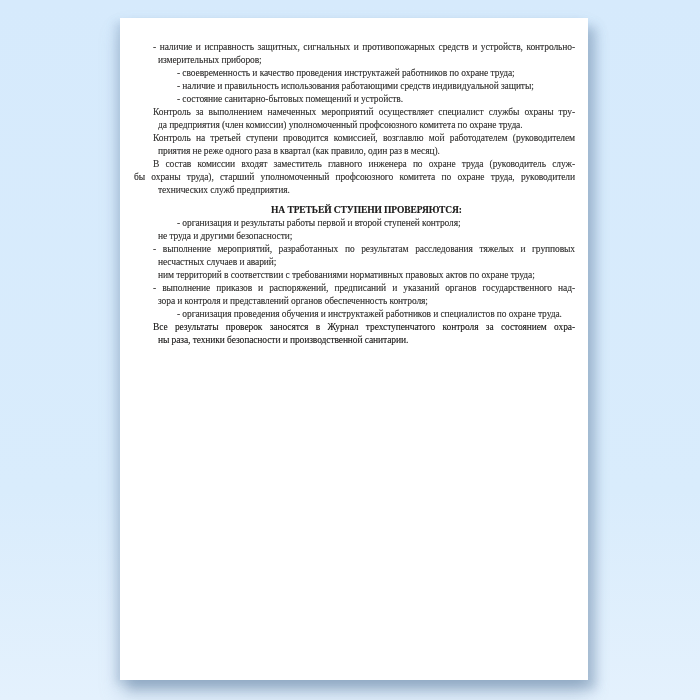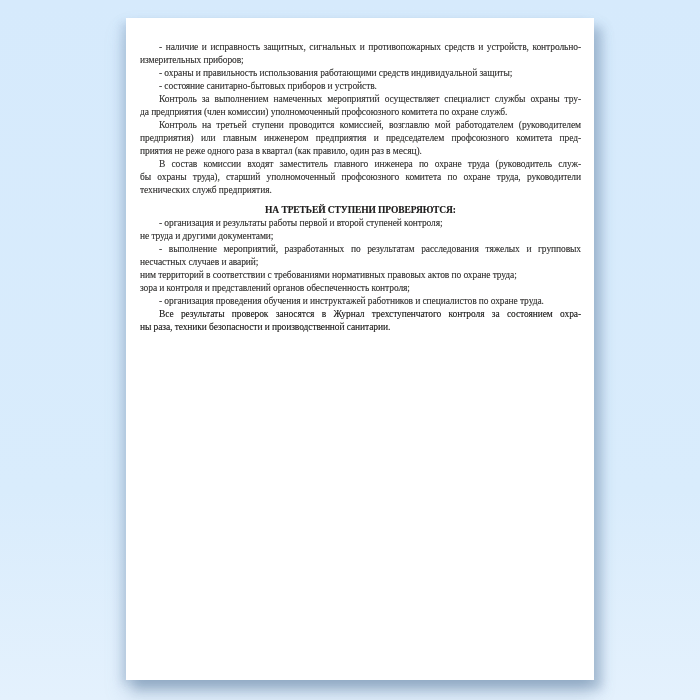--- a/index.html
+++ b/index.html
@@ -8,21 +8,21 @@
     overflow: hidden;
     font-family: "Liberation Serif", "DejaVu Serif", serif;
   }
   .scene {
     position: relative;
     width: 700px; height: 700px;
     background: linear-gradient(to bottom, var(--bg-top, #d6eafc) 0%, var(--bg-mid, #d9ecfc) 70%, var(--bg-bottom, #e4f1fd) 100%);
   }
   .sheet {
     position: absolute;
-    left: 126px; top: 18px;
+    left: 120px; top: 18px;
     width: 468px; height: 662px;
     background: var(--sheet, #ffffff);
     box-shadow:
       8px 9px 10px rgba(115, 145, 175, 0.45),
       -5px 4px 8px rgba(125, 155, 185, 0.28),
       0 14px 18px rgba(120, 150, 180, 0.35);
     padding-left: 43px;
   }
   .doc-content {
     position: absolute;
@@ -32,21 +32,21 @@
     font-size: 9.5px;
     line-height: 13px;
     letter-spacing: -0.1px;
     text-shadow: 0 0 0.5px rgba(70, 64, 58, 0.55);
   }
   .line {
     text-align: justify;
     text-align-last: justify;
   }
   .line.first { text-indent: 19px; }
-  .line.last  { text-align-last: left; }
+  .line.last  { text-align-last: left; margin-left: 24px; }
   .section-heading { margin-top: 7px; }
   .section-heading .line {
     text-align: right;
     text-align-last: center;
     text-indent: 0;
     font-weight: bold;
     color: #1f1f1f;
   }
   .emphasis-paragraph .line {
     font-weight: normal;
@@ -57,56 +57,59 @@
 <body>
 
 <div class="scene">
   <div class="sheet">
     <div class="doc-content">
         <div class="block list-item">
           <div class="line first">- наличие и исправность защитных, сигнальных и противопожарных средств и устройств, контрольно-</div>
           <div class="line last">измерительных приборов;</div>
         </div>
         <div class="block list-item">
-          <div class="line first last">- охраны и правильность использования работающими средств индивидуальной защиты;</div>
+          <div class="line first last">- своевременность и качество проведения инструктажей работников по охране труда;</div>
         </div>
         <div class="block list-item">
-          <div class="line first last">- состояние санитарно-бытовых приборов и устройств.</div>
+          <div class="line first last">- наличие и правильность использования работающими средств индивидуальной защиты;</div>
+        </div>
+        <div class="block list-item">
+          <div class="line first last">- состояние санитарно-бытовых помещений и устройств.</div>
         </div>
         <div class="block paragraph">
           <div class="line first">Контроль за выполнением намеченных мероприятий осуществляет специалист службы охраны тру-</div>
-          <div class="line last">да предприятия (член комиссии) уполномоченный профсоюзного комитета по охране служб.</div>
+          <div class="line last">да предприятия (член комиссии) уполномоченный профсоюзного комитета по охране труда.</div>
         </div>
         <div class="block paragraph">
           <div class="line first">Контроль на третьей ступени проводится комиссией, возглавлю мой работодателем (руководителем</div>
-          <div class="line">предприятия) или главным инженером предприятия и председателем профсоюзного комитета пред-</div>
           <div class="line last">приятия не реже одного раза в квартал (как правило, один раз в месяц).</div>
         </div>
         <div class="block paragraph">
           <div class="line first">В состав комиссии входят заместитель главного инженера по охране труда (руководитель служ-</div>
           <div class="line">бы охраны труда), старший уполномоченный профсоюзного комитета по охране труда, руководители</div>
           <div class="line last">технических служб предприятия.</div>
         </div>
         <div class="block section-heading">
           <div class="line first last">НА ТРЕТЬЕЙ СТУПЕНИ ПРОВЕРЯЮТСЯ:</div>
         </div>
         <div class="block list-item">
           <div class="line first last">- организация и результаты работы первой и второй ступеней контроля;</div>
         </div>
         <div class="block list-item">
-          <div class="line last">не труда и другими документами;</div>
+          <div class="line last">не труда и другими безопасности;</div>
         </div>
         <div class="block list-item">
           <div class="line first">- выполнение мероприятий, разработанных по результатам расследования тяжелых и групповых</div>
           <div class="line last">несчастных случаев и аварий;</div>
         </div>
         <div class="block list-item">
           <div class="line last">ним территорий в соответствии с требованиями нормативных правовых актов по охране труда;</div>
         </div>
         <div class="block list-item">
+          <div class="line first">- выполнение приказов и распоряжений, предписаний и указаний органов государственного над-</div>
           <div class="line last">зора и контроля и представлений органов обеспеченность контроля;</div>
         </div>
         <div class="block list-item">
           <div class="line first last">- организация проведения обучения и инструктажей работников и специалистов по охране труда.</div>
         </div>
         <div class="block emphasis-paragraph">
           <div class="line first">Все результаты проверок заносятся в Журнал трехступенчатого контроля за состоянием охра-</div>
           <div class="line last">ны раза, техники безопасности и производственной санитарии.</div>
         </div>
       </div>

